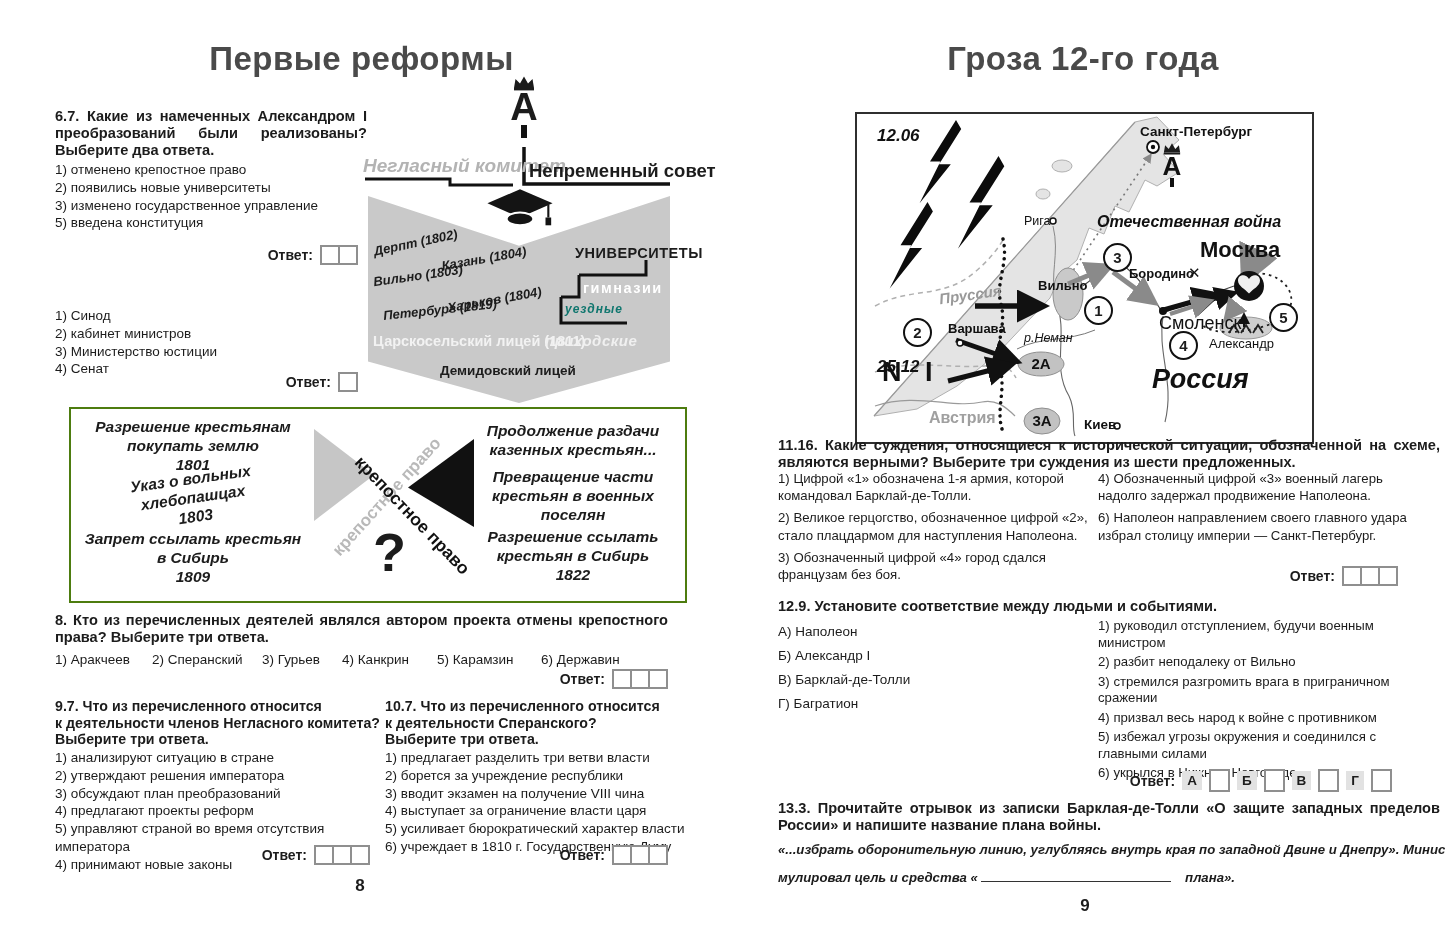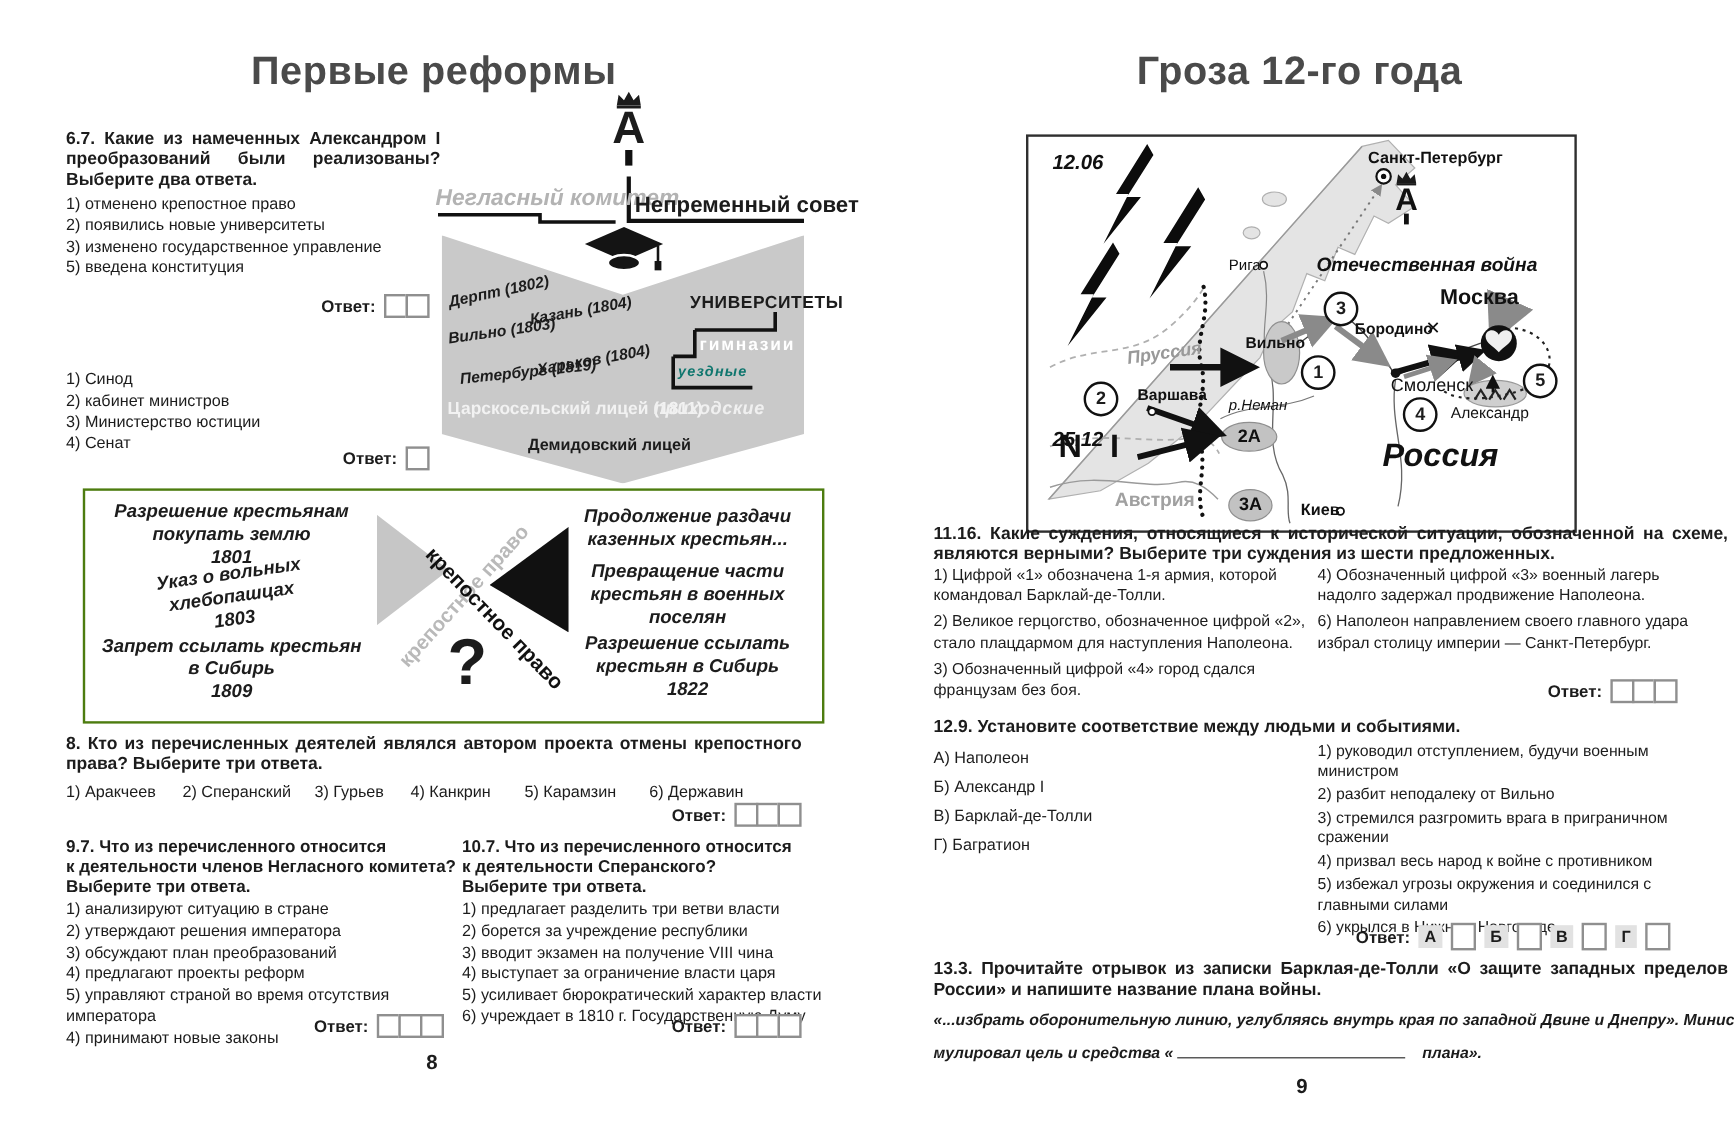--- a/index.html
+++ b/index.html
@@ -253,27 +253,27 @@
     <div class="ml b" style="left:283px;top:10px;font-size:13.5px;">Санкт-Петербург</div>
     <div class="ml" style="left:300px;top:28px;width:30px;text-align:center;">
       <svg width="20" height="13" viewBox="0 0 24 16" style="display:block;margin:0 auto;">
         <path d="M2 13 L3.5 4 L8 8.5 L12 1.5 L16 8.5 L20.5 4 L22 13 Z" fill="#1b1b1b"></path>
           <rect x="2" y="13" width="20" height="2.4" fill="#1b1b1b"></rect>
       </svg>
       <div style="font-weight:800;font-size:26px;line-height:.9;">А</div>
       <div style="width:4px;height:9px;background:#111;margin:0 auto;"></div>
     </div>
     <div class="ml b i" style="left:240px;top:99px;font-size:16px;">Отечественная война</div>
-    <div class="ml b" style="left:343px;top:123px;font-size:18px;">Москва</div>
+    <div class="ml b" style="left:343px;top:123px;font-size:22px;">Москва</div>
     <div class="ml" style="left:167px;top:100px;font-size:12.5px;">Рига</div>
     <div class="ml b i" style="left:82px;top:172px;font-size:15px;color:#999;transform:rotate(-8deg);">Пруссия</div>
     <div class="ml b" style="left:181px;top:164px;font-size:13px;">Вильно</div>
     <div class="ml b" style="left:272px;top:152px;font-size:13px;">Бородино</div>
     <div class="ml b" style="left:331px;top:150px;font-size:15px;">✕</div>
-    <div class="ml" style="left:302px;top:199px;font-size:15px;">Смоленск</div>
+    <div class="ml" style="left:302px;top:199px;font-size:18px;">Смоленск</div>
     <div class="ml" style="left:352px;top:222px;font-size:13px;">Александр</div>
     <div class="ml b" style="left:91px;top:207px;font-size:13px;">Варшава</div>
     <div class="ml i" style="left:167px;top:217px;font-size:12.5px;">р.Неман</div>
     <div class="ml b" style="left:227px;top:303px;font-size:13.5px;">Киев</div>
     <div class="ml b" style="left:25px;top:243px;font-size:27px;letter-spacing:8px;">N I</div>
     <div class="ml b" style="left:72px;top:295px;font-size:16px;color:#a0a0a0;">Австрия</div>
     <div class="ml b i" style="left:295px;top:250px;font-size:27px;">Россия</div>
     <div class="ml b" style="left:169px;top:241px;width:30px;text-align:center;font-size:15px;">2А</div>
     <div class="ml b" style="left:170px;top:298px;width:30px;text-align:center;font-size:15px;">3А</div>
     <div class="numc" style="left:227px;top:182px;">1</div>

